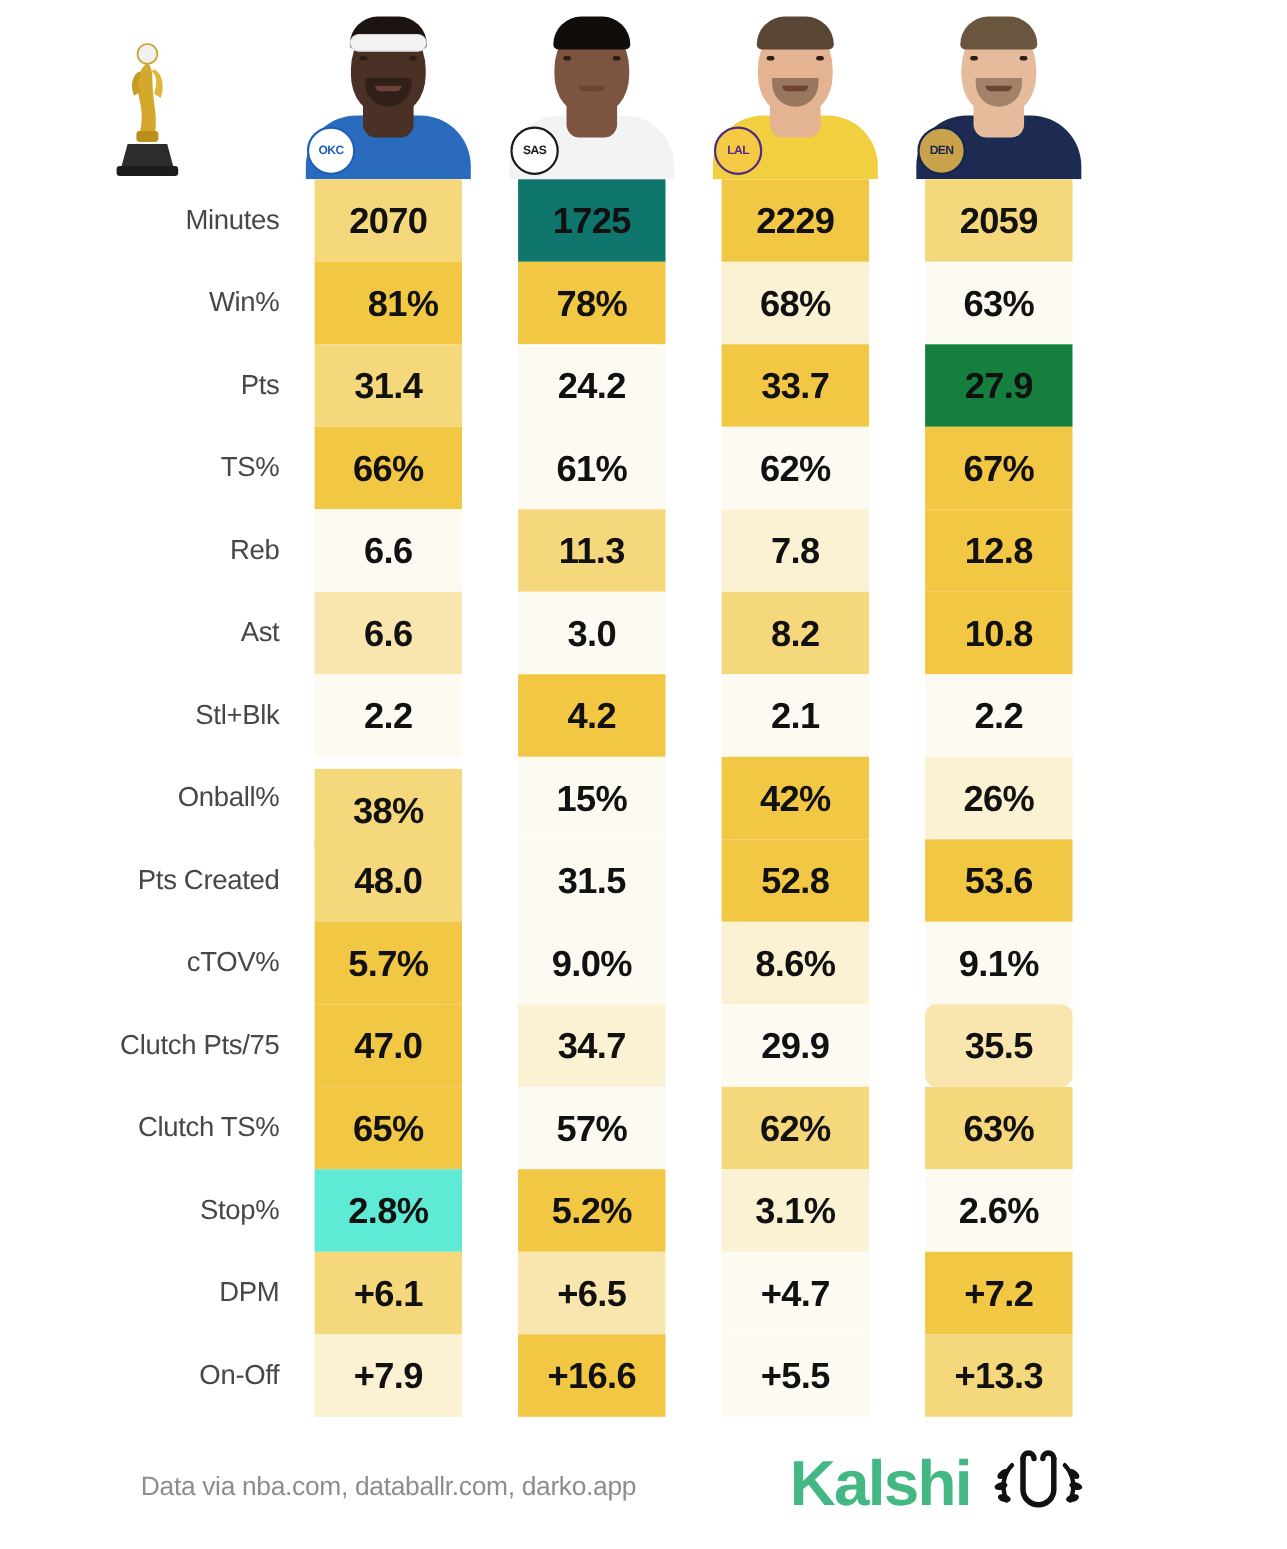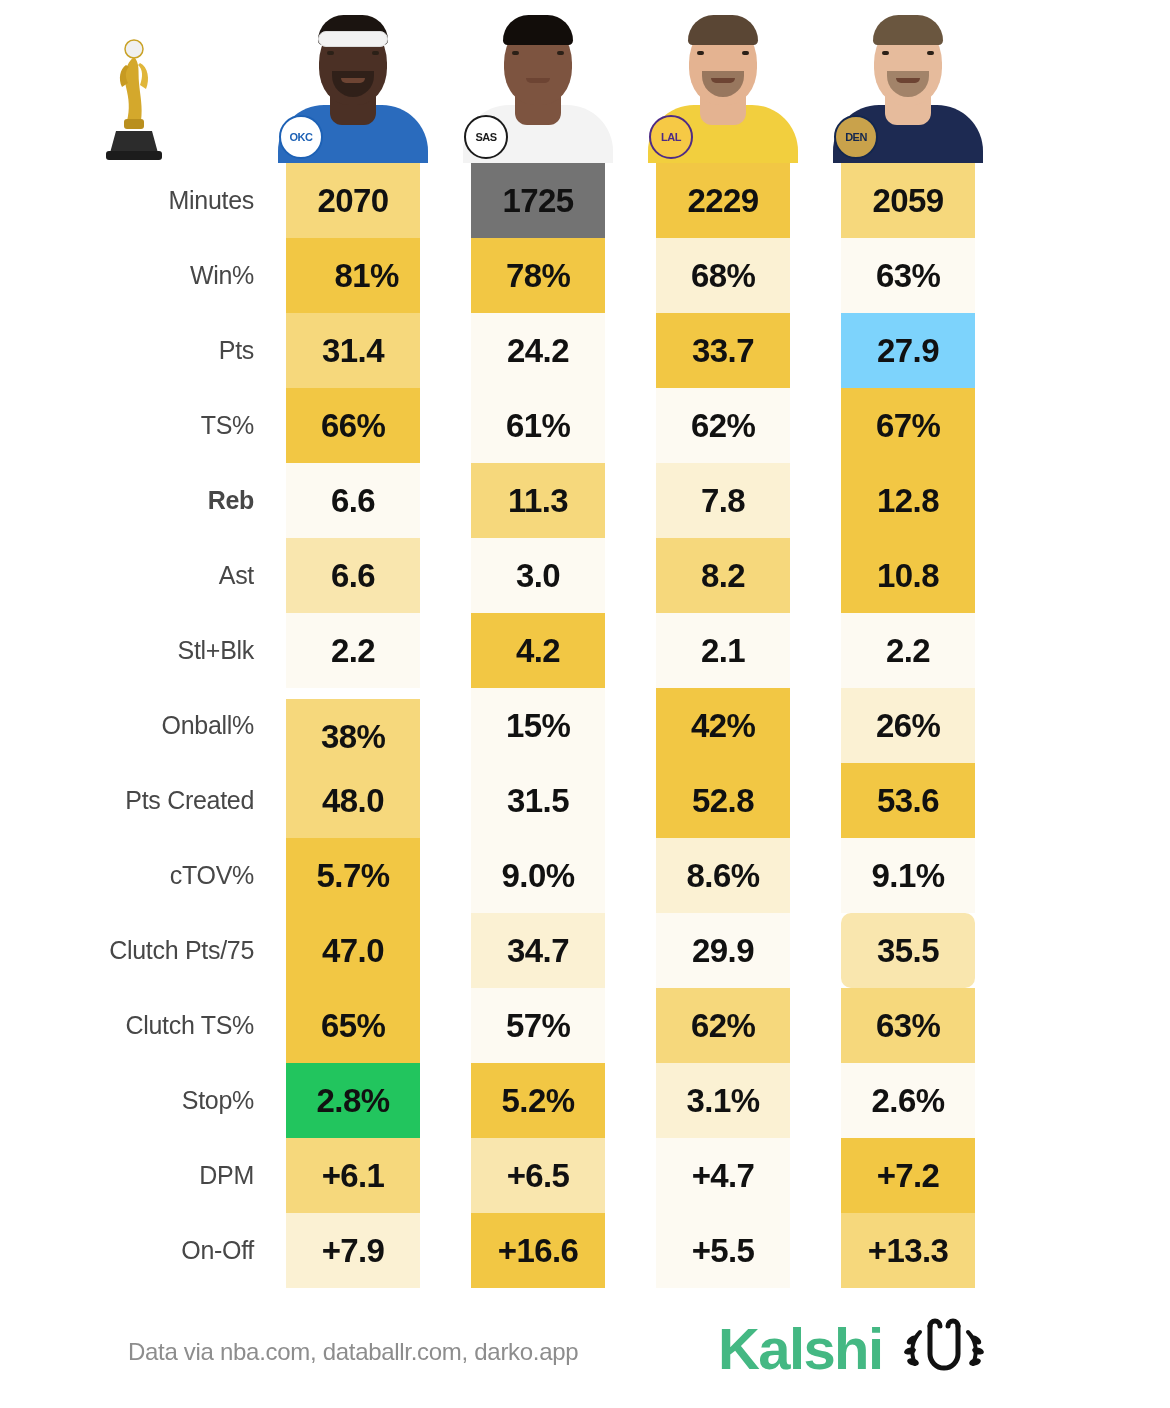--- a/index.html
+++ b/index.html
@@ -321,21 +321,21 @@
     </div>
 
     <div id="rows-host">
         <div class="row" style="height: 75px;">
           <div class="label-cell" style="color: rgb(71, 71, 71);">Minutes</div>
           <div class="pcol">
             <div class="val" style="color: rgb(17, 17, 17); background: rgb(246, 216, 124);">2070</div>
           </div>
           <div class="gap"></div>
           <div class="pcol">
-            <div class="val" style="color: rgb(17, 17, 17); background: #737373;">1725</div>
+            <div class="val" style="color: rgb(17, 17, 17); background: #0f766e;">1725</div>
           </div>
           <div class="gap"></div>
           <div class="pcol">
             <div class="val" style="color: rgb(17, 17, 17); background: rgb(242, 199, 68);">2229</div>
           </div>
           <div class="gap"></div>
           <div class="pcol">
             <div class="val" style="color: rgb(17, 17, 17); background: rgb(246, 216, 124);">2059</div>
           </div>
         </div>
@@ -365,21 +365,21 @@
           <div class="gap"></div>
           <div class="pcol">
             <div class="val" style="color: rgb(17, 17, 17); background: rgb(253, 250, 242);">24.2</div>
           </div>
           <div class="gap"></div>
           <div class="pcol">
             <div class="val" style="color: rgb(17, 17, 17); background: rgb(242, 199, 68);">33.7</div>
           </div>
           <div class="gap"></div>
           <div class="pcol">
-            <div class="val" style="color: rgb(17, 17, 17); background: #7dd3fc;">27.9</div>
+            <div class="val" style="color: rgb(17, 17, 17); background: #15803d;">27.9</div>
           </div>
         </div>
         <div class="row" style="height: 75px;">
           <div class="label-cell" style="color: rgb(71, 71, 71);">TS%</div>
           <div class="pcol">
             <div class="val" style="color: rgb(17, 17, 17); background: rgb(242, 199, 68);">66%</div>
           </div>
           <div class="gap"></div>
           <div class="pcol">
             <div class="val" style="color: rgb(17, 17, 17); background: rgb(253, 250, 242);">61%</div>
@@ -387,21 +387,21 @@
           <div class="gap"></div>
           <div class="pcol">
             <div class="val" style="color: rgb(17, 17, 17); background: rgb(253, 250, 242);">62%</div>
           </div>
           <div class="gap"></div>
           <div class="pcol">
             <div class="val" style="color: rgb(17, 17, 17); background: rgb(242, 199, 68);">67%</div>
           </div>
         </div>
         <div class="row" style="height: 75px;">
-          <div class="label-cell" style="color: rgb(71, 71, 71); font-weight: bold;">Reb</div>
+          <div class="label-cell" style="color: rgb(71, 71, 71);">Reb</div>
           <div class="pcol">
             <div class="val" style="color: rgb(17, 17, 17); background: rgb(253, 250, 242);">6.6</div>
           </div>
           <div class="gap"></div>
           <div class="pcol">
             <div class="val" style="color: rgb(17, 17, 17); background: rgb(246, 216, 124);">11.3</div>
           </div>
           <div class="gap"></div>
           <div class="pcol">
             <div class="val" style="color: rgb(17, 17, 17); background: rgb(251, 241, 211);">7.8</div>
@@ -533,21 +533,21 @@
             <div class="val" style="color: rgb(17, 17, 17); background: rgb(246, 216, 124);">62%</div>
           </div>
           <div class="gap"></div>
           <div class="pcol">
             <div class="val" style="color: rgb(17, 17, 17); background: rgb(246, 216, 124);">63%</div>
           </div>
         </div>
         <div class="row" style="height: 75px;">
           <div class="label-cell" style="color: rgb(71, 71, 71);">Stop%</div>
           <div class="pcol">
-            <div class="val" style="color: rgb(17, 17, 17); background: #22c55e;">2.8%</div>
+            <div class="val" style="color: rgb(17, 17, 17); background: #5eead4;">2.8%</div>
           </div>
           <div class="gap"></div>
           <div class="pcol">
             <div class="val" style="color: rgb(17, 17, 17); background: rgb(242, 199, 68);">5.2%</div>
           </div>
           <div class="gap"></div>
           <div class="pcol">
             <div class="val" style="color: rgb(17, 17, 17); background: rgb(251, 241, 211);">3.1%</div>
           </div>
           <div class="gap"></div>

